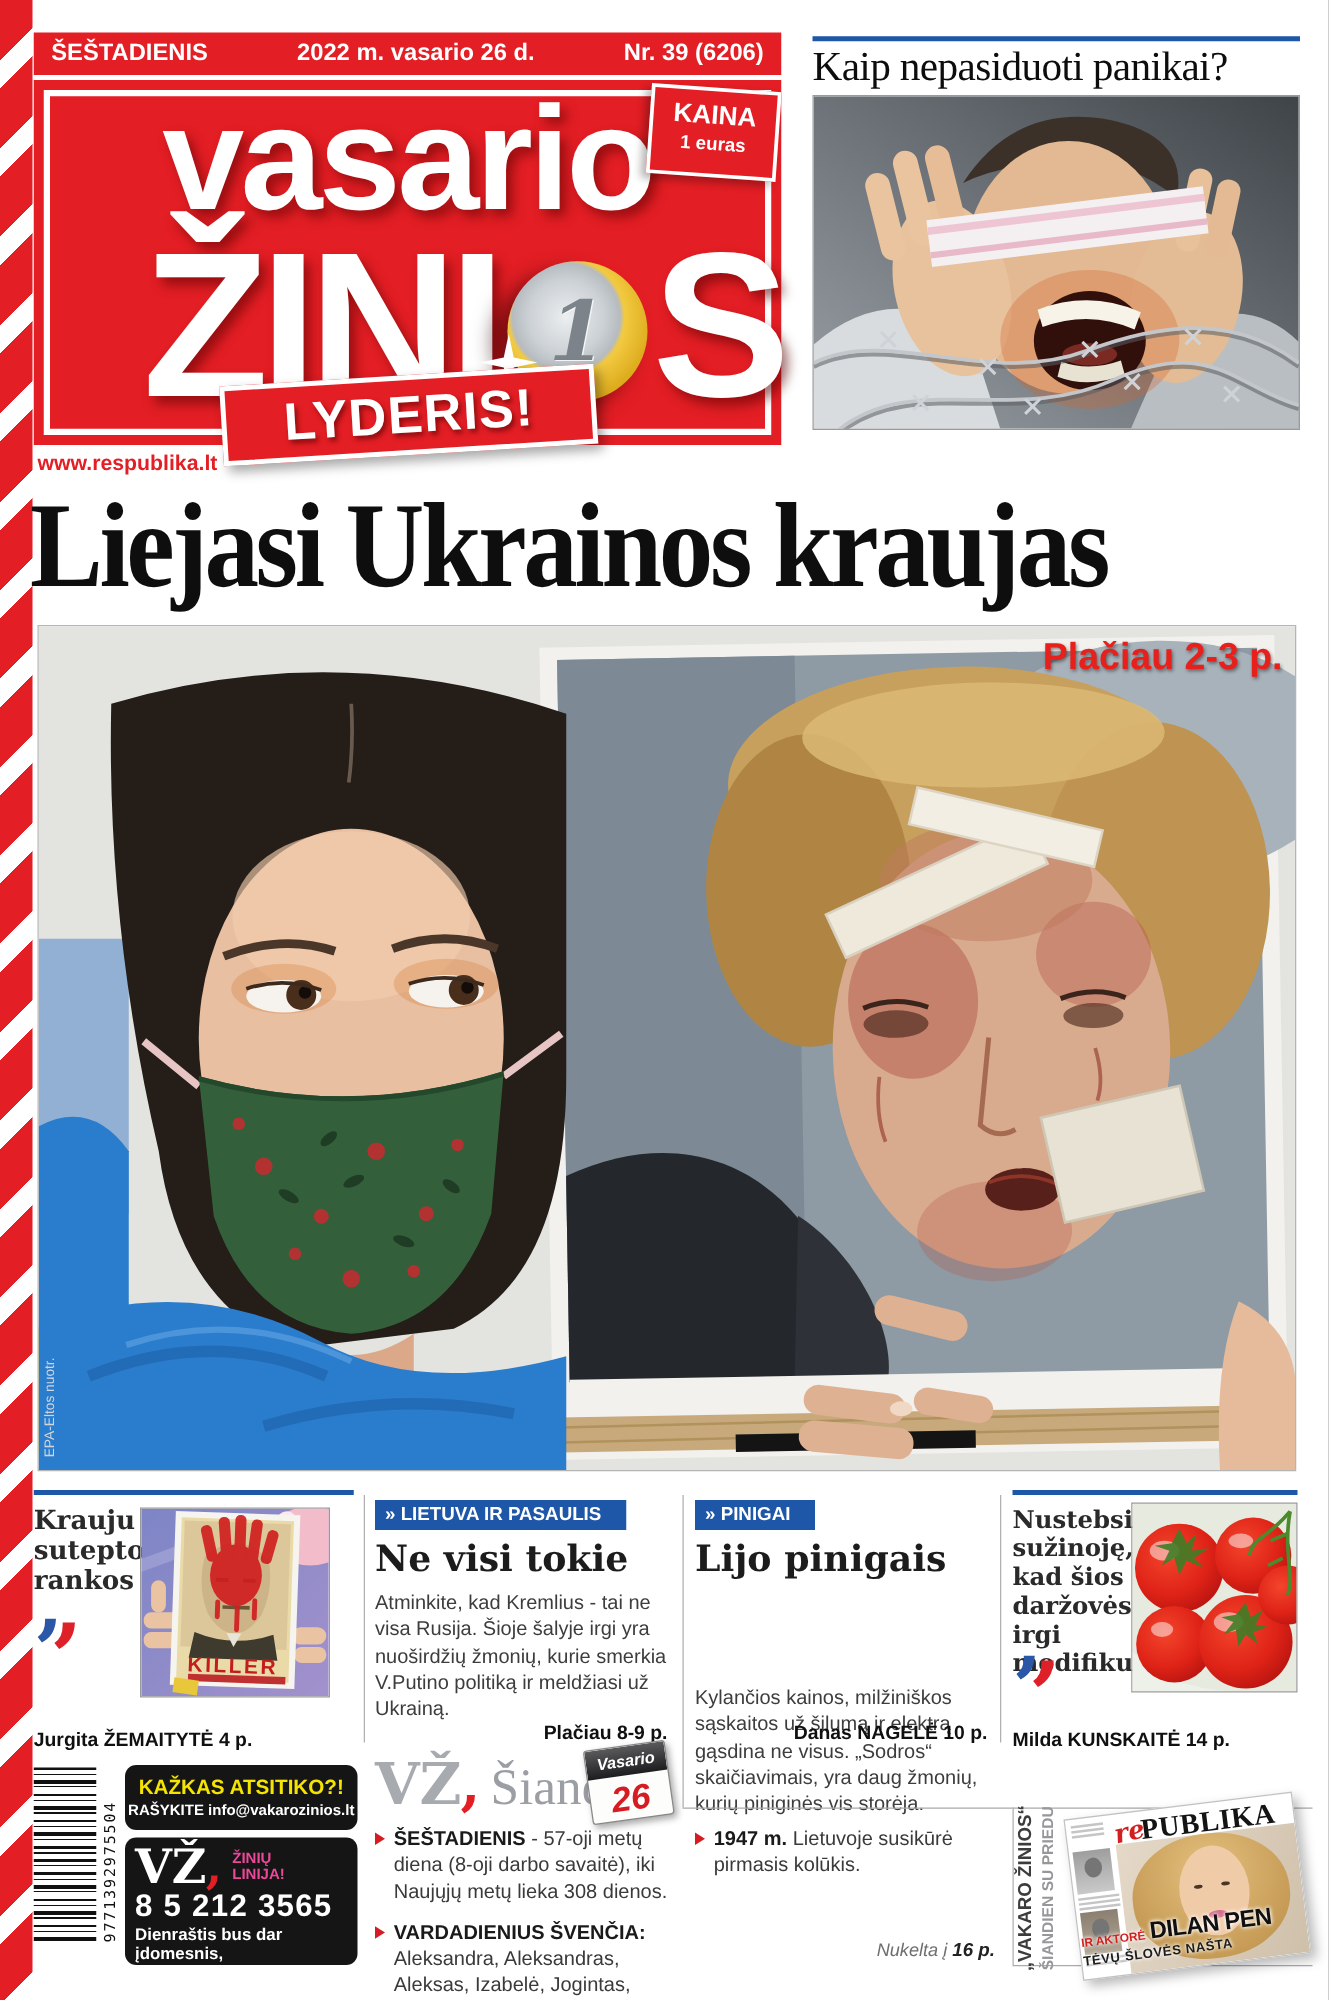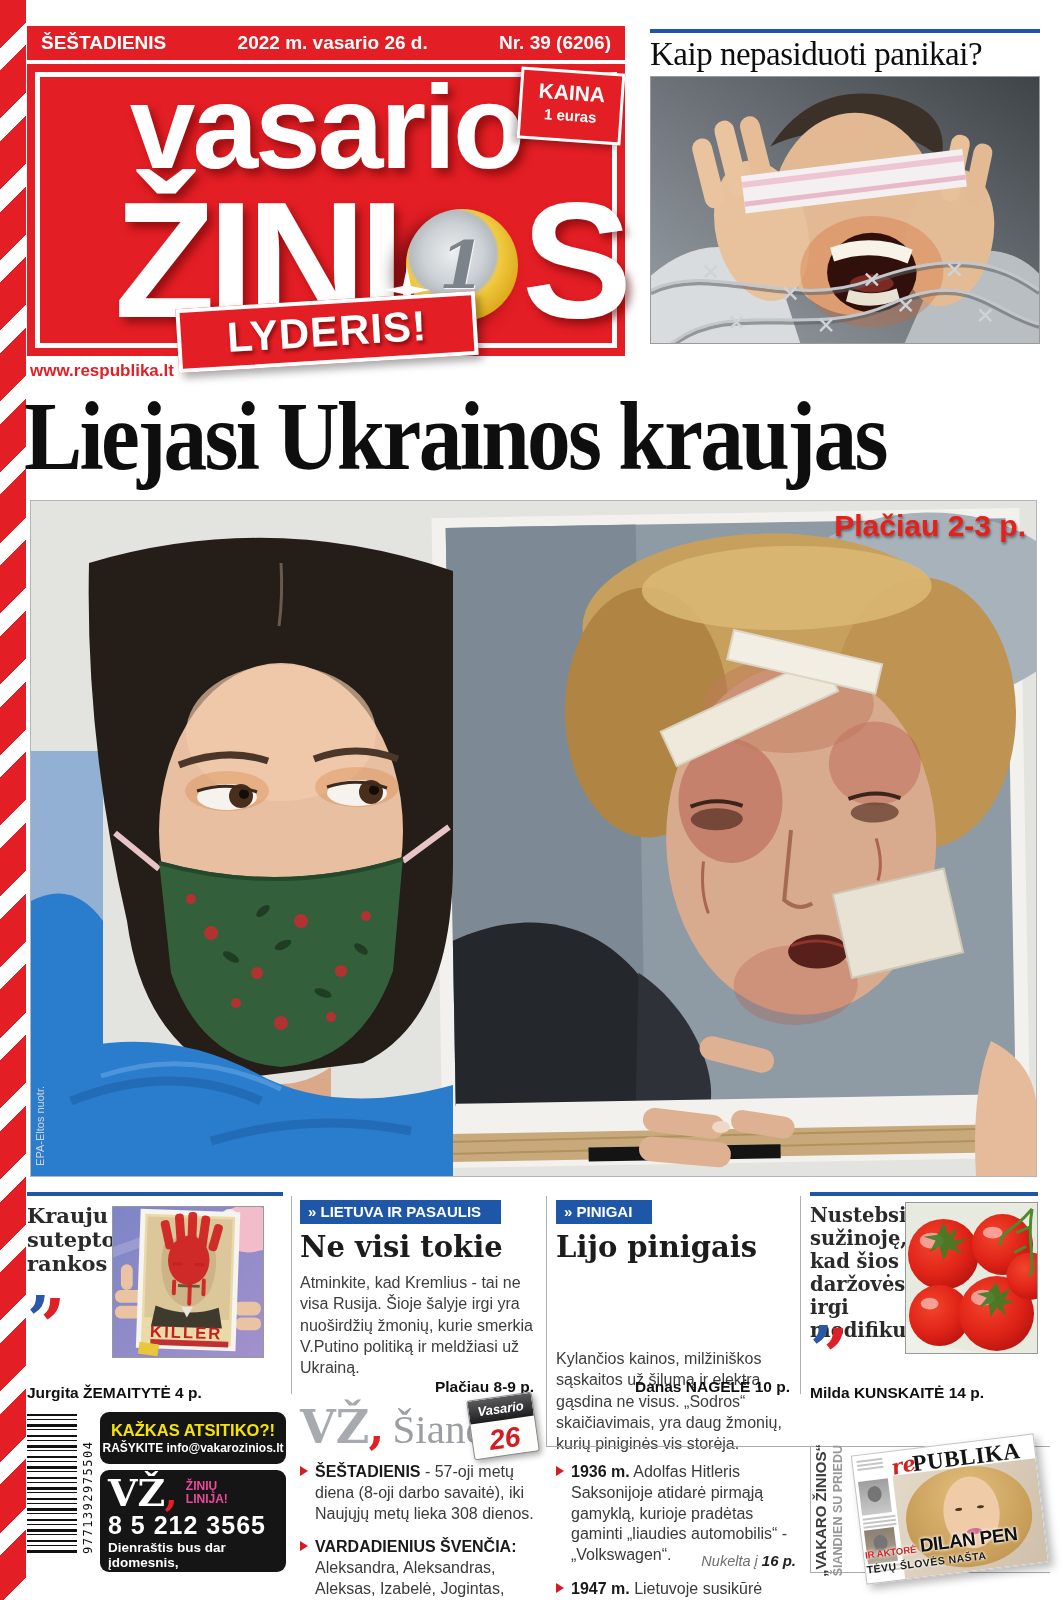--- a/index.html
+++ b/index.html
@@ -499,24 +499,20 @@
       <p><b>ŠEŠTADIENIS</b><span> - 57-oji metų diena (8-oji darbo savaitė), iki Naujųjų metų lieka 308 dienos.</span></p>
     </div>
     <div class="bullet">
       <span class="tri"></span>
       <p><b>VARDADIENIUS ŠVENČIA:</b><span> Aleksandra, Aleksandras, Aleksas, Izabelė, Jogintas, Sandra.</span></p>
     </div>
   </div>
   <div class="abs" style="left:556px;top:1462px;width:242px;">
     <div class="bullet">
       <span class="tri"></span>
-      <p><b>1936 m.</b><span> Adolfas Hitleris Saksonijoje atidarė pirmąją gamyklą, kurioje pradėtas gaminti „liaudies automobilis“ - „Volkswagen“.</span></p>
-    </div>
-    <div class="bullet">
-      <span class="tri"></span>
       <p><b>1947 m.</b><span> Lietuvoje susikūrė pirmasis kolūkis.</span></p>
     </div>
   </div>
   <div id="nukelta" class="abs">
     <span>Nukelta į </span><b>16 p.</b>
   </div>
 
   <div class="hline" style="left:546px;top:1446px;width:504px;"></div>
   <div class="abs vdiv" style="left:810px;top:1446px;height:126px;"></div>
   <div class="hline" style="left:810px;top:1572px;width:240px;"></div>

